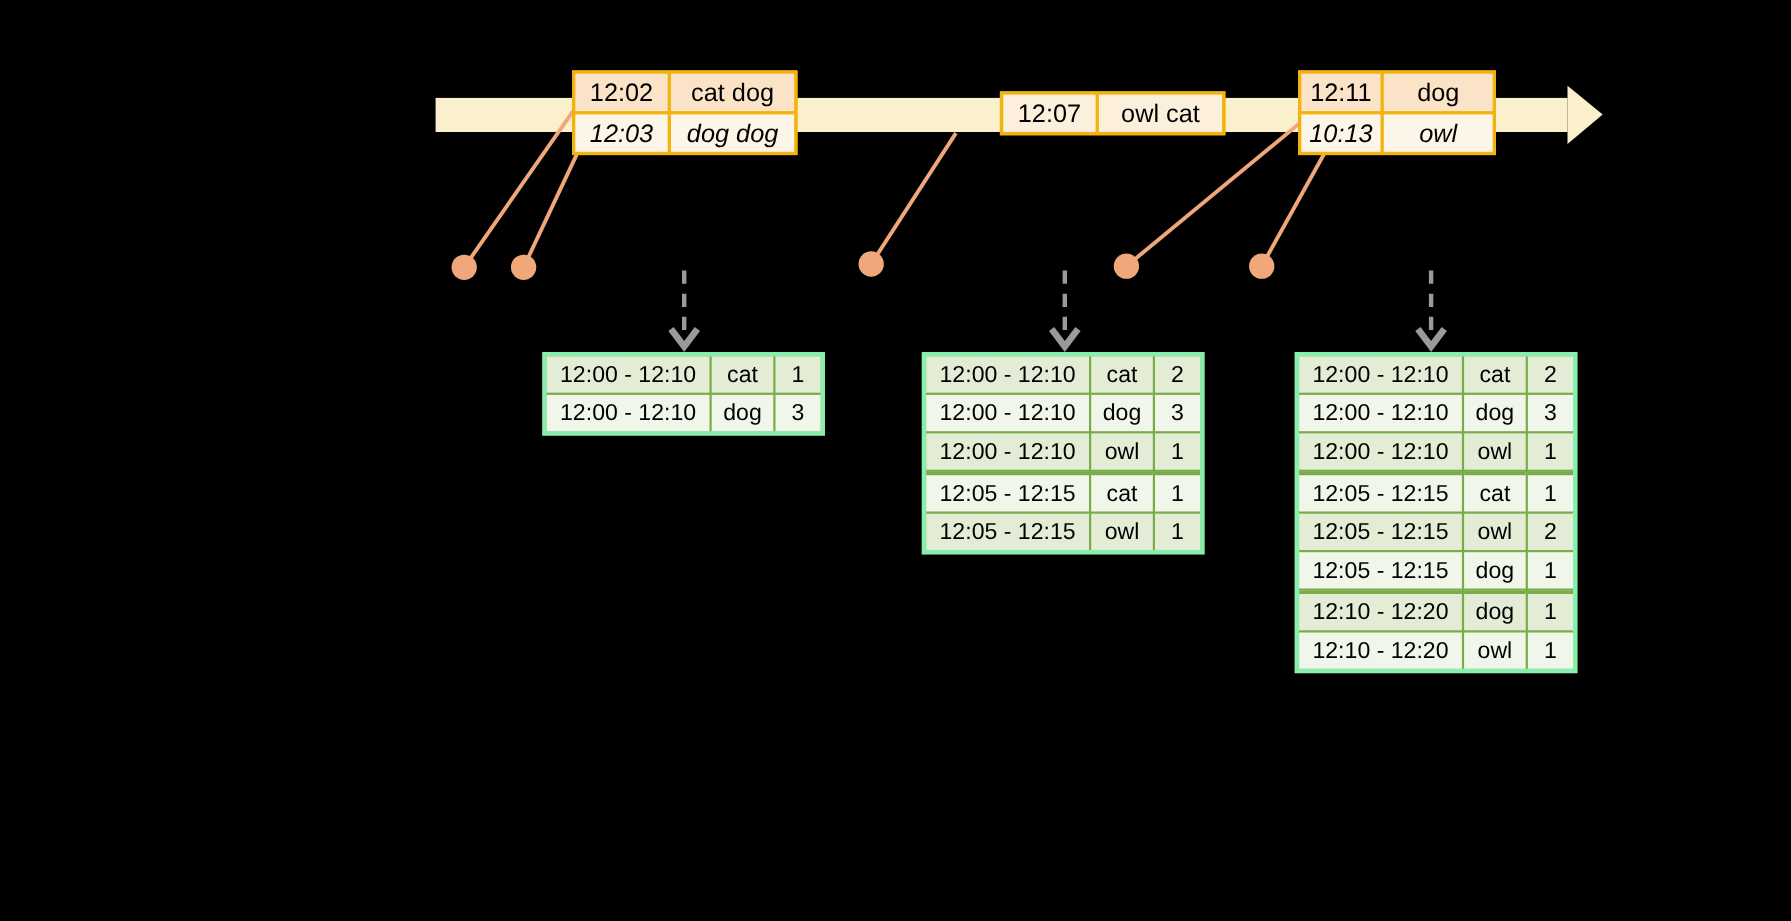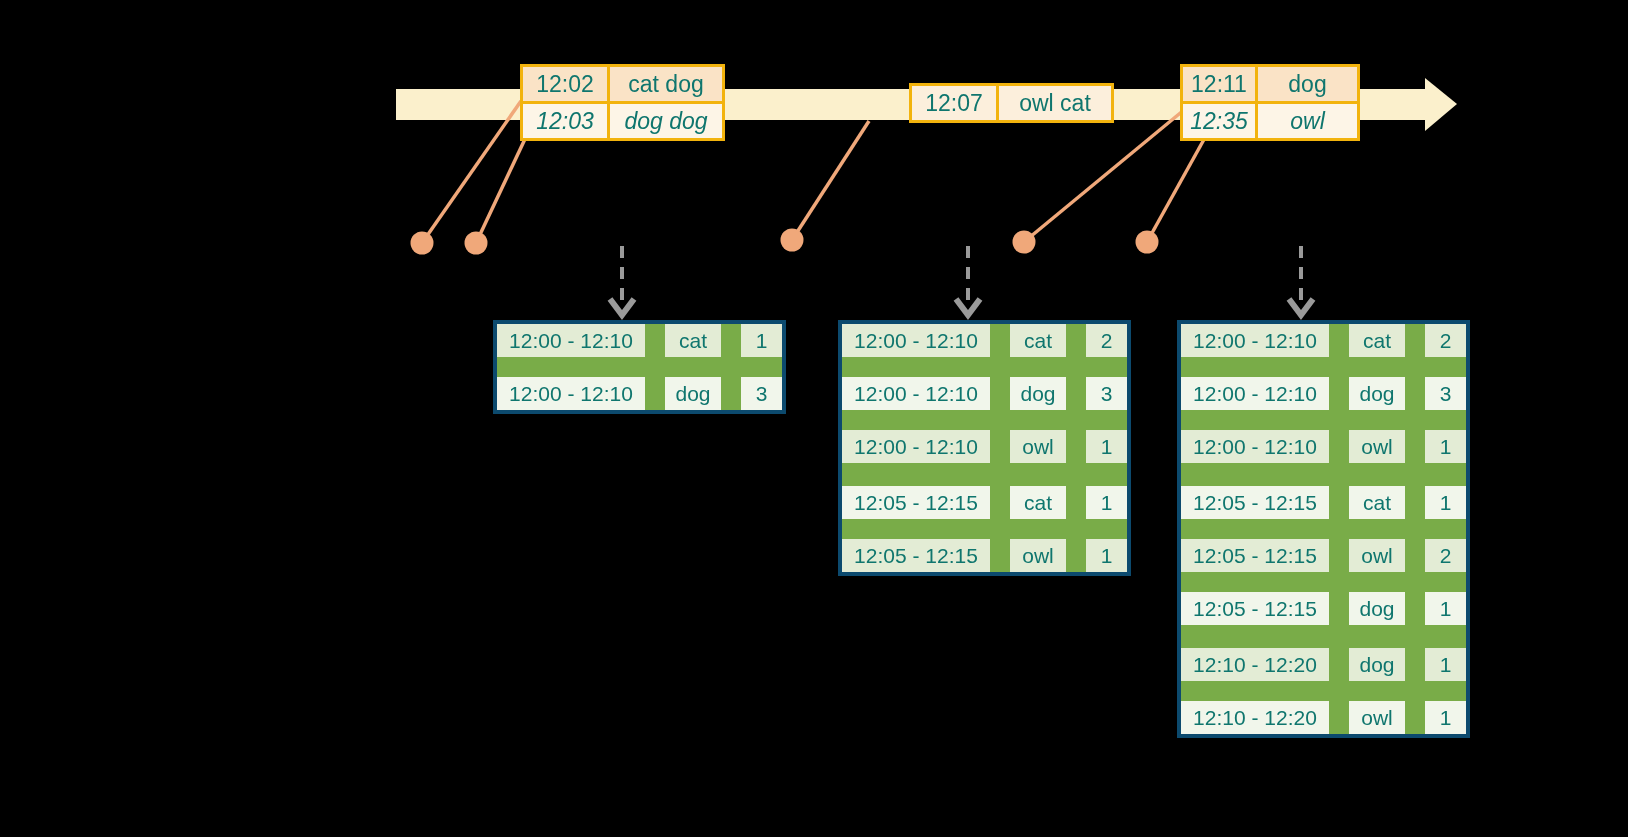--- a/index.html
+++ b/index.html
@@ -1,21 +1,21 @@
 <!DOCTYPE html>
 <html><head>
 <meta charset="utf-8">
 <style>
   html, body { margin: 0; padding: 0; background: #000; }
   .canvas {
     position: relative;
     width: 1628px; height: 837px;
     background: #000000;
     font-family: "Liberation Sans", sans-serif;
-    color: #0f766e;
+    color: #000000;
     overflow: hidden;
   }
   svg.layer { position: absolute; left: 0; top: 0; z-index: 0; }
 
   
   .event-box {
     position: absolute; z-index: 2;
     display: grid;
     grid-template-columns: 84px 112px;
     gap: 3px;
@@ -34,23 +34,23 @@
   .event-box.single .cell.base { background: #FCEFDC; }
   #event-box-1 { left: 520px; top: 64px; }
   #event-box-2 { left: 909px; top: 83px; }
   #event-box-3 { left: 1180px; top: 64px; grid-template-columns: 72px 99px; }
 
   
   .result-table {
     position: absolute; z-index: 2;
     display: grid;
     grid-template-columns: 148px 56px 41px;
-    gap: 20px;
+    gap: 2px;
     background: #79AC48;
-    border: 4px solid #0c4a6e;
+    border: 4px solid #86efac;
     text-align: center;
   }
   .result-table .cell {
     box-sizing: border-box;
     height: 33px;
     display: flex; align-items: center; justify-content: center;
     font-size: 21px;
     line-height: 1;
   }
   .result-table .cell.base { background: #E3ECD5; }
@@ -104,21 +104,21 @@
     </div>
 
   <div class="event-box single" id="event-box-2">
       <div class="cell base">12:07</div>
       <div class="cell base">owl cat</div>
     </div>
 
   <div class="event-box" id="event-box-3">
       <div class="cell base">12:11</div>
       <div class="cell base">dog</div>
-      <div class="cell alt">12:35</div>
+      <div class="cell alt">10:13</div>
       <div class="cell alt">owl</div>
     </div>
 
   <div class="result-table" id="result-table-1">
       <div class="cell base">12:00 - 12:10</div>
       <div class="cell base">cat</div>
       <div class="cell base">1</div>
       <div class="cell alt">12:00 - 12:10</div>
       <div class="cell alt">dog</div>
       <div class="cell alt">3</div>

